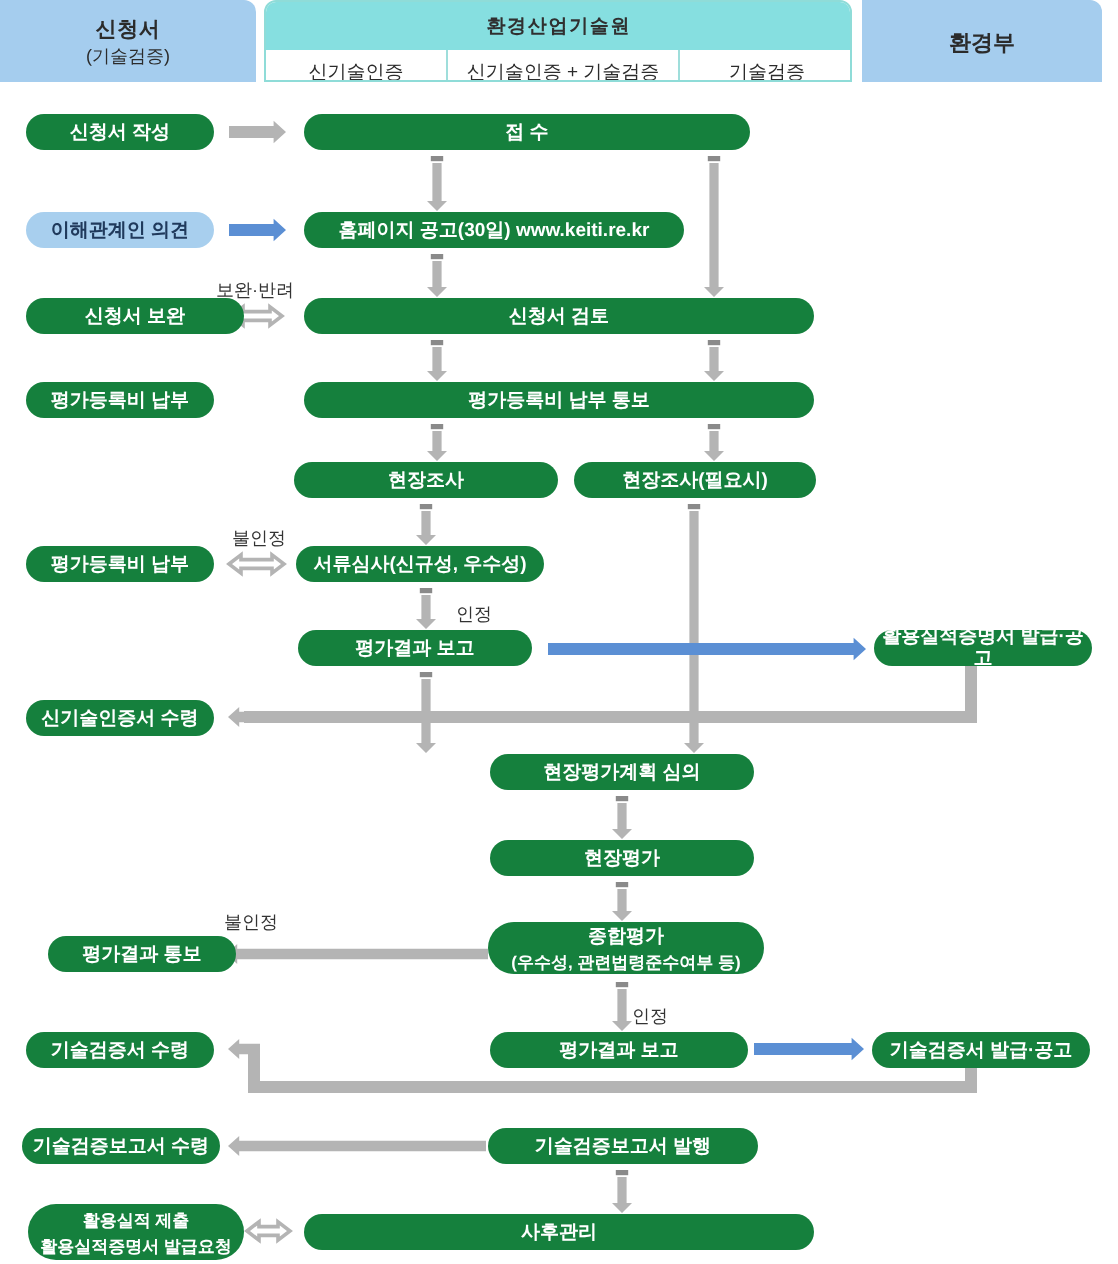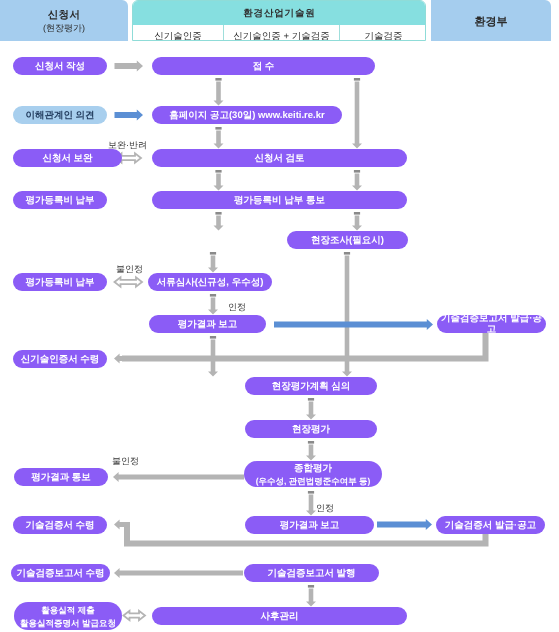--- a/index.html
+++ b/index.html
@@ -21,38 +21,38 @@
   .hdr-band{height:24px;background:#86dfe0;display:flex;align-items:center;justify-content:center;
             font-size:9.5px;font-weight:bold;color:#303030;letter-spacing:0.85px;text-indent:0.85px;}
   .hdr-cells{display:flex;height:21px;}
   .hdr-cell{flex:0 0 auto;display:flex;align-items:center;justify-content:center;
             font-size:9.5px;color:#2b2b2b;border-left:1px solid #9fdedb;padding-top:1px;}
   .hdr-cell:first-child{border-left:none;}
 
   
   .pill{position:absolute;border-radius:999px;display:flex;align-items:center;justify-content:center;
         box-sizing:border-box;text-align:center;overflow:hidden;line-height:0;}
-  .pill.gray{background:#8b5cf6;color:#ffffff;}
+  .pill.gray{background:#15803d;color:#ffffff;}
   .pill.blue{background:#a8cfee;color:#203a5c;}
   .pill .l1{font-size:9.5px;font-weight:bold;line-height:11px;display:inline-block;}
   .pill .l2{font-size:8.5px;font-weight:bold;line-height:11px;display:inline-block;}
   .pill .two{display:block;line-height:11px;}
 
   
   .lbl{position:absolute;font-size:9px;color:#333;white-space:nowrap;
         transform:translateZ(0);text-align:center;-webkit-font-smoothing:antialiased;}
 </style>
 </head>
 <body>
 
 <div id="root">
 
   <div class="hdr hdr-blue" style="left:0;width:128px;">
     <div class="hdr-t1">신청서</div>
-    <div class="hdr-t2">(현장평가)</div>
+    <div class="hdr-t2">(기술검증)</div>
   </div>
 
   <div class="hdr hdr-group" style="left:132px;width:294px;">
     <div class="hdr-band">환경산업기술원</div>
     <div class="hdr-cells">
       <div class="hdr-cell" style="width:90px">신기술인증</div>
       <div class="hdr-cell" style="width:115px">신기술인증 + 기술검증</div>
       <div class="hdr-cell" style="width:87px">기술검증</div>
     </div>
   </div>
@@ -128,50 +128,53 @@
       <span class="l1">신청서 검토</span>
     </div>
 
   <div class="pill gray" style="left:13px;top:191px;width:94px;height:18px">
       <span class="l1">평가등록비 납부</span>
     </div>
   <div class="pill gray" style="left:152px;top:191px;width:255px;height:18px">
       <span class="l1">평가등록비 납부 통보</span>
     </div>
 
+  <div class="pill gray" style="left:147px;top:231px;width:132px;height:18px">
+      <span class="l1">현장조사</span>
+    </div>
   <div class="pill gray" style="left:287px;top:231px;width:121px;height:18px">
       <span class="l1">현장조사(필요시)</span>
     </div>
 
   <div class="pill gray" style="left:13px;top:273px;width:94px;height:18px">
       <span class="l1">평가등록비 납부</span>
     </div>
   <div class="pill gray" style="left:148px;top:273px;width:124px;height:18px">
       <span class="l1">서류심사(신규성, 우수성)</span>
     </div>
 
   <div class="pill gray" style="left:149px;top:315px;width:117px;height:18px">
       <span class="l1">평가결과 보고</span>
     </div>
   <div class="pill gray" style="left:437px;top:315px;width:109px;height:18px">
-      <span class="l1">기술검증보고서 발급·공고</span>
+      <span class="l1">활용실적증명서 발급·공고</span>
     </div>
 
   <div class="pill gray" style="left:13px;top:350px;width:94px;height:18px">
       <span class="l1">신기술인증서 수령</span>
     </div>
 
   <div class="pill gray" style="left:245px;top:377px;width:132px;height:18px">
       <span class="l1">현장평가계획 심의</span>
     </div>
   <div class="pill gray" style="left:245px;top:420px;width:132px;height:18px">
       <span class="l1">현장평가</span>
     </div>
 
-  <div class="pill gray" style="left:14px;top:468px;width:94px;height:18px">
+  <div class="pill gray" style="left:24px;top:468px;width:94px;height:18px">
       <span class="l1">평가결과 통보</span>
     </div>
   <div class="pill gray" style="left:244px;top:461px;width:138px;height:26px">
     <span class="two"><span class="l1">종합평가</span><br><span class="l2">(우수성, 관련법령준수여부 등)</span></span>
   </div>
 
   <div class="pill gray" style="left:13px;top:516px;width:94px;height:18px">
       <span class="l1">기술검증서 수령</span>
     </div>
   <div class="pill gray" style="left:245px;top:516px;width:129px;height:18px">

